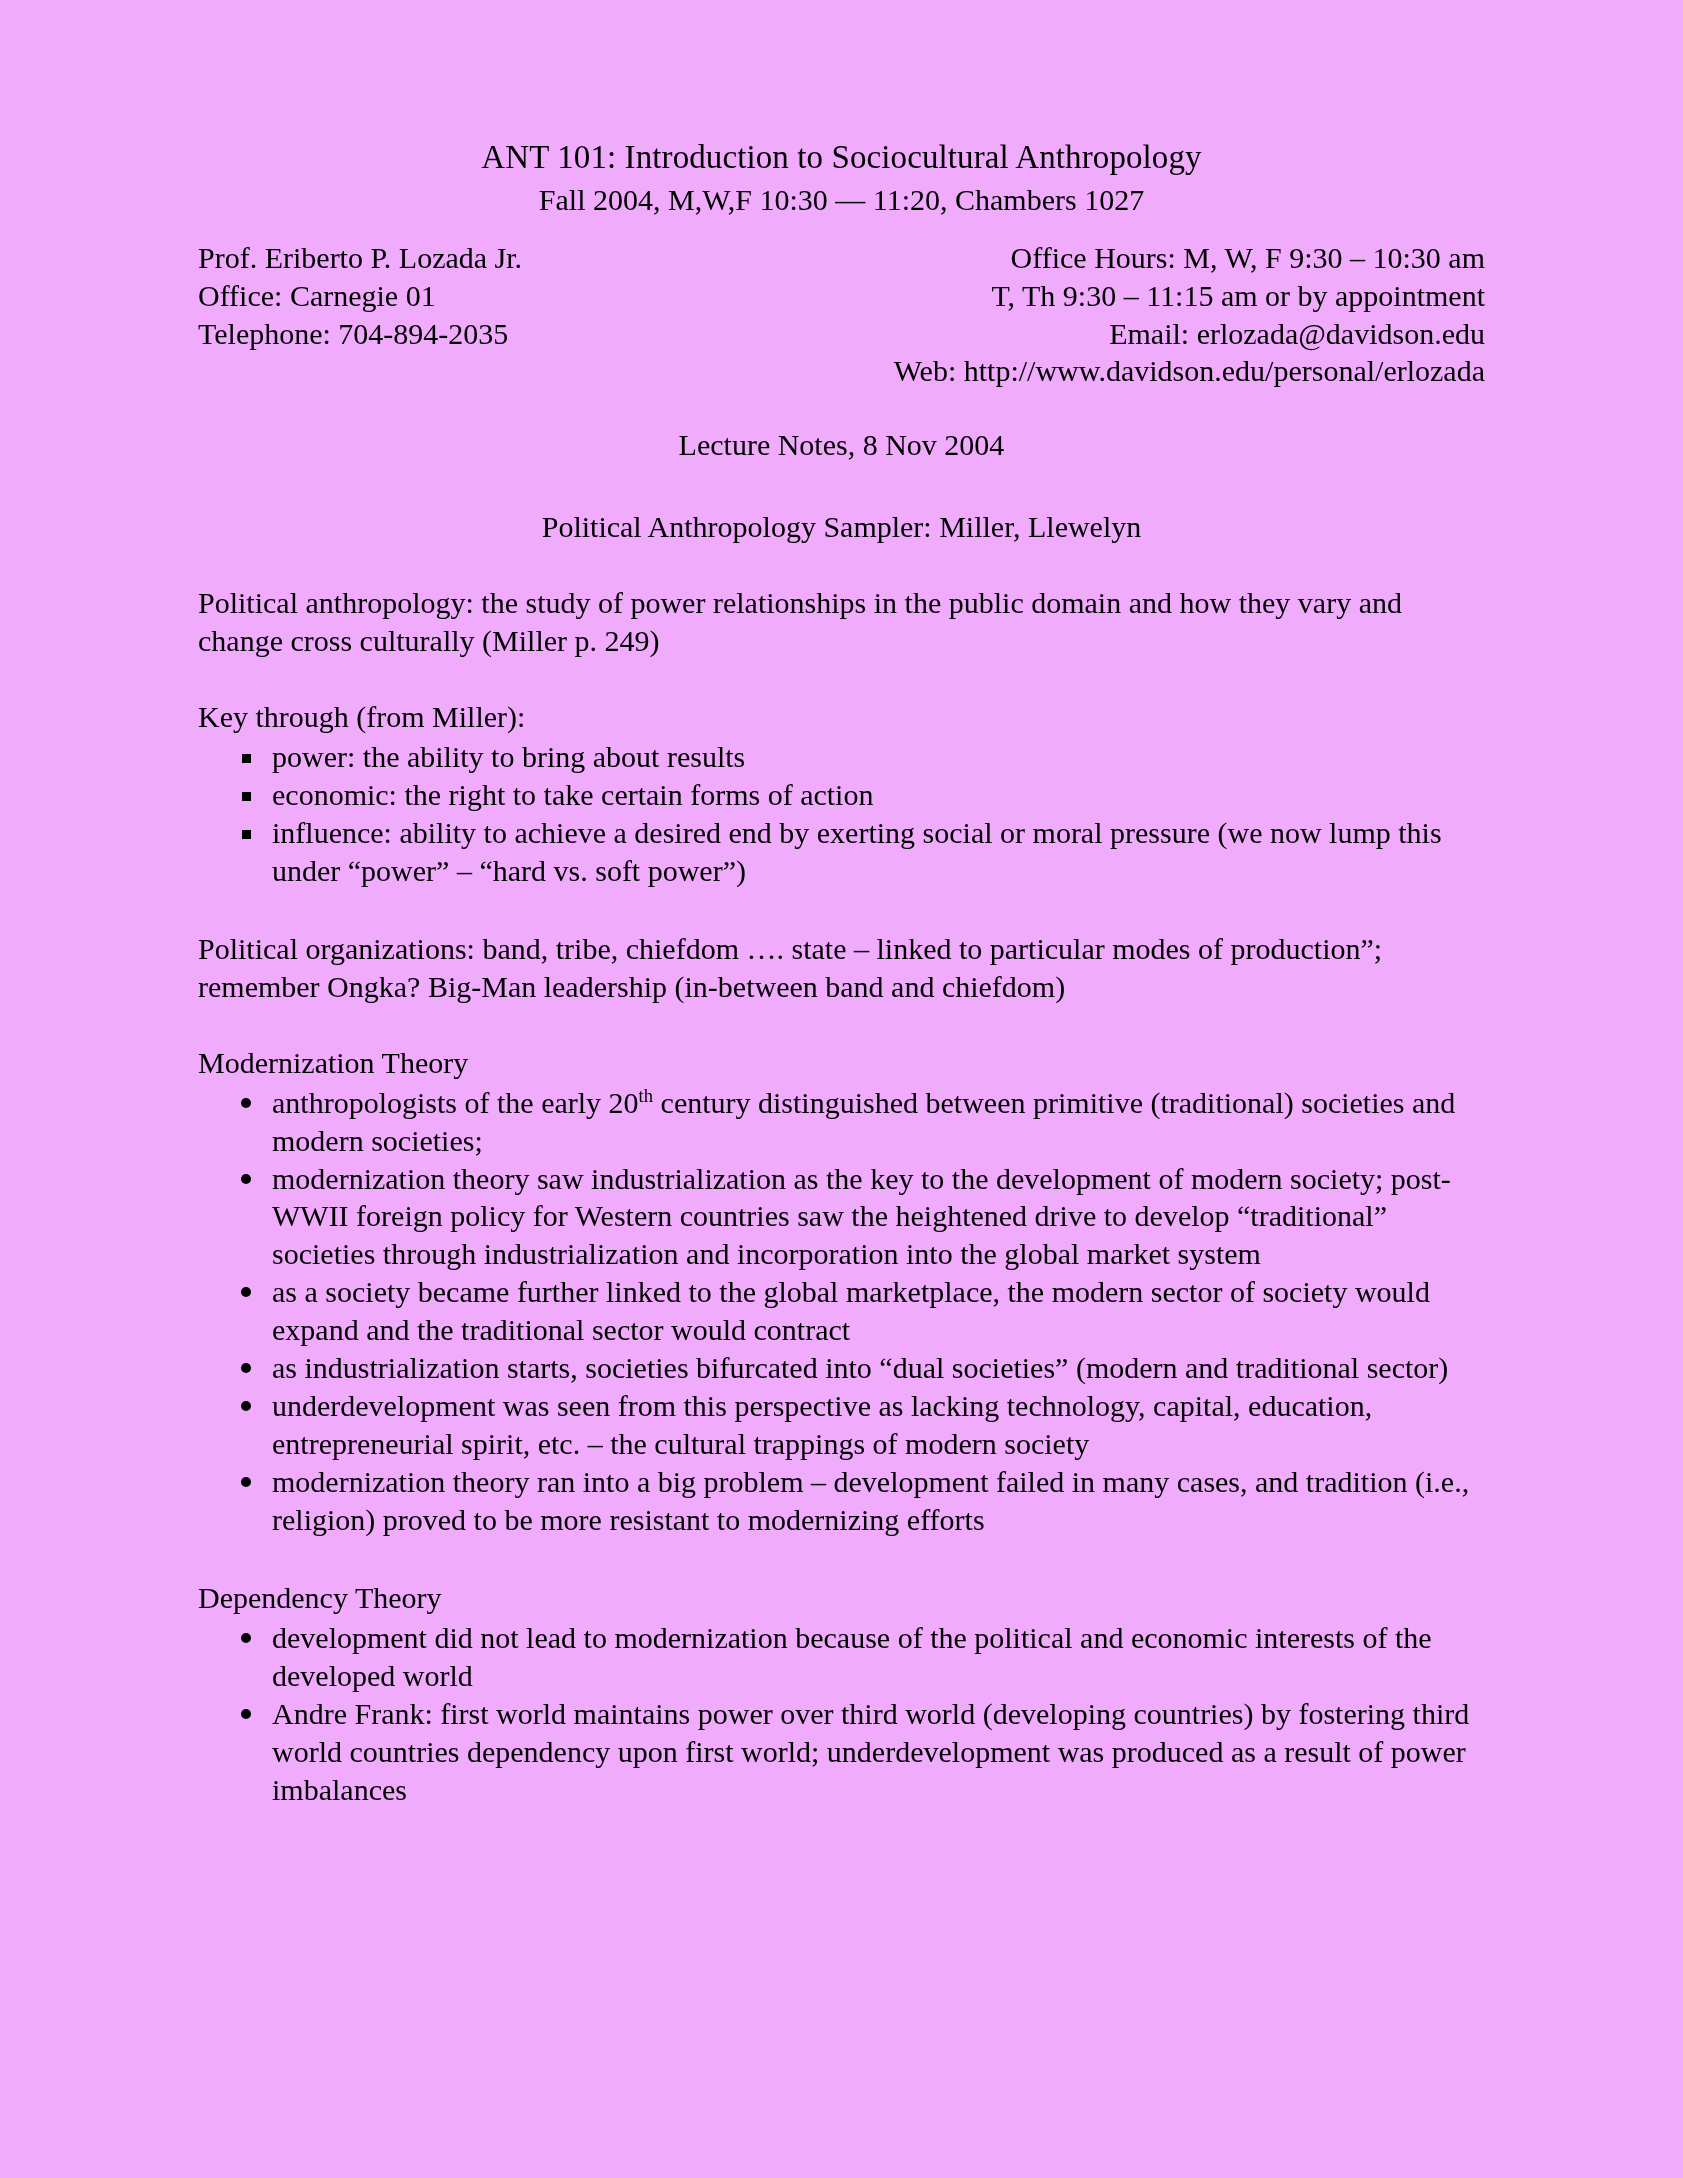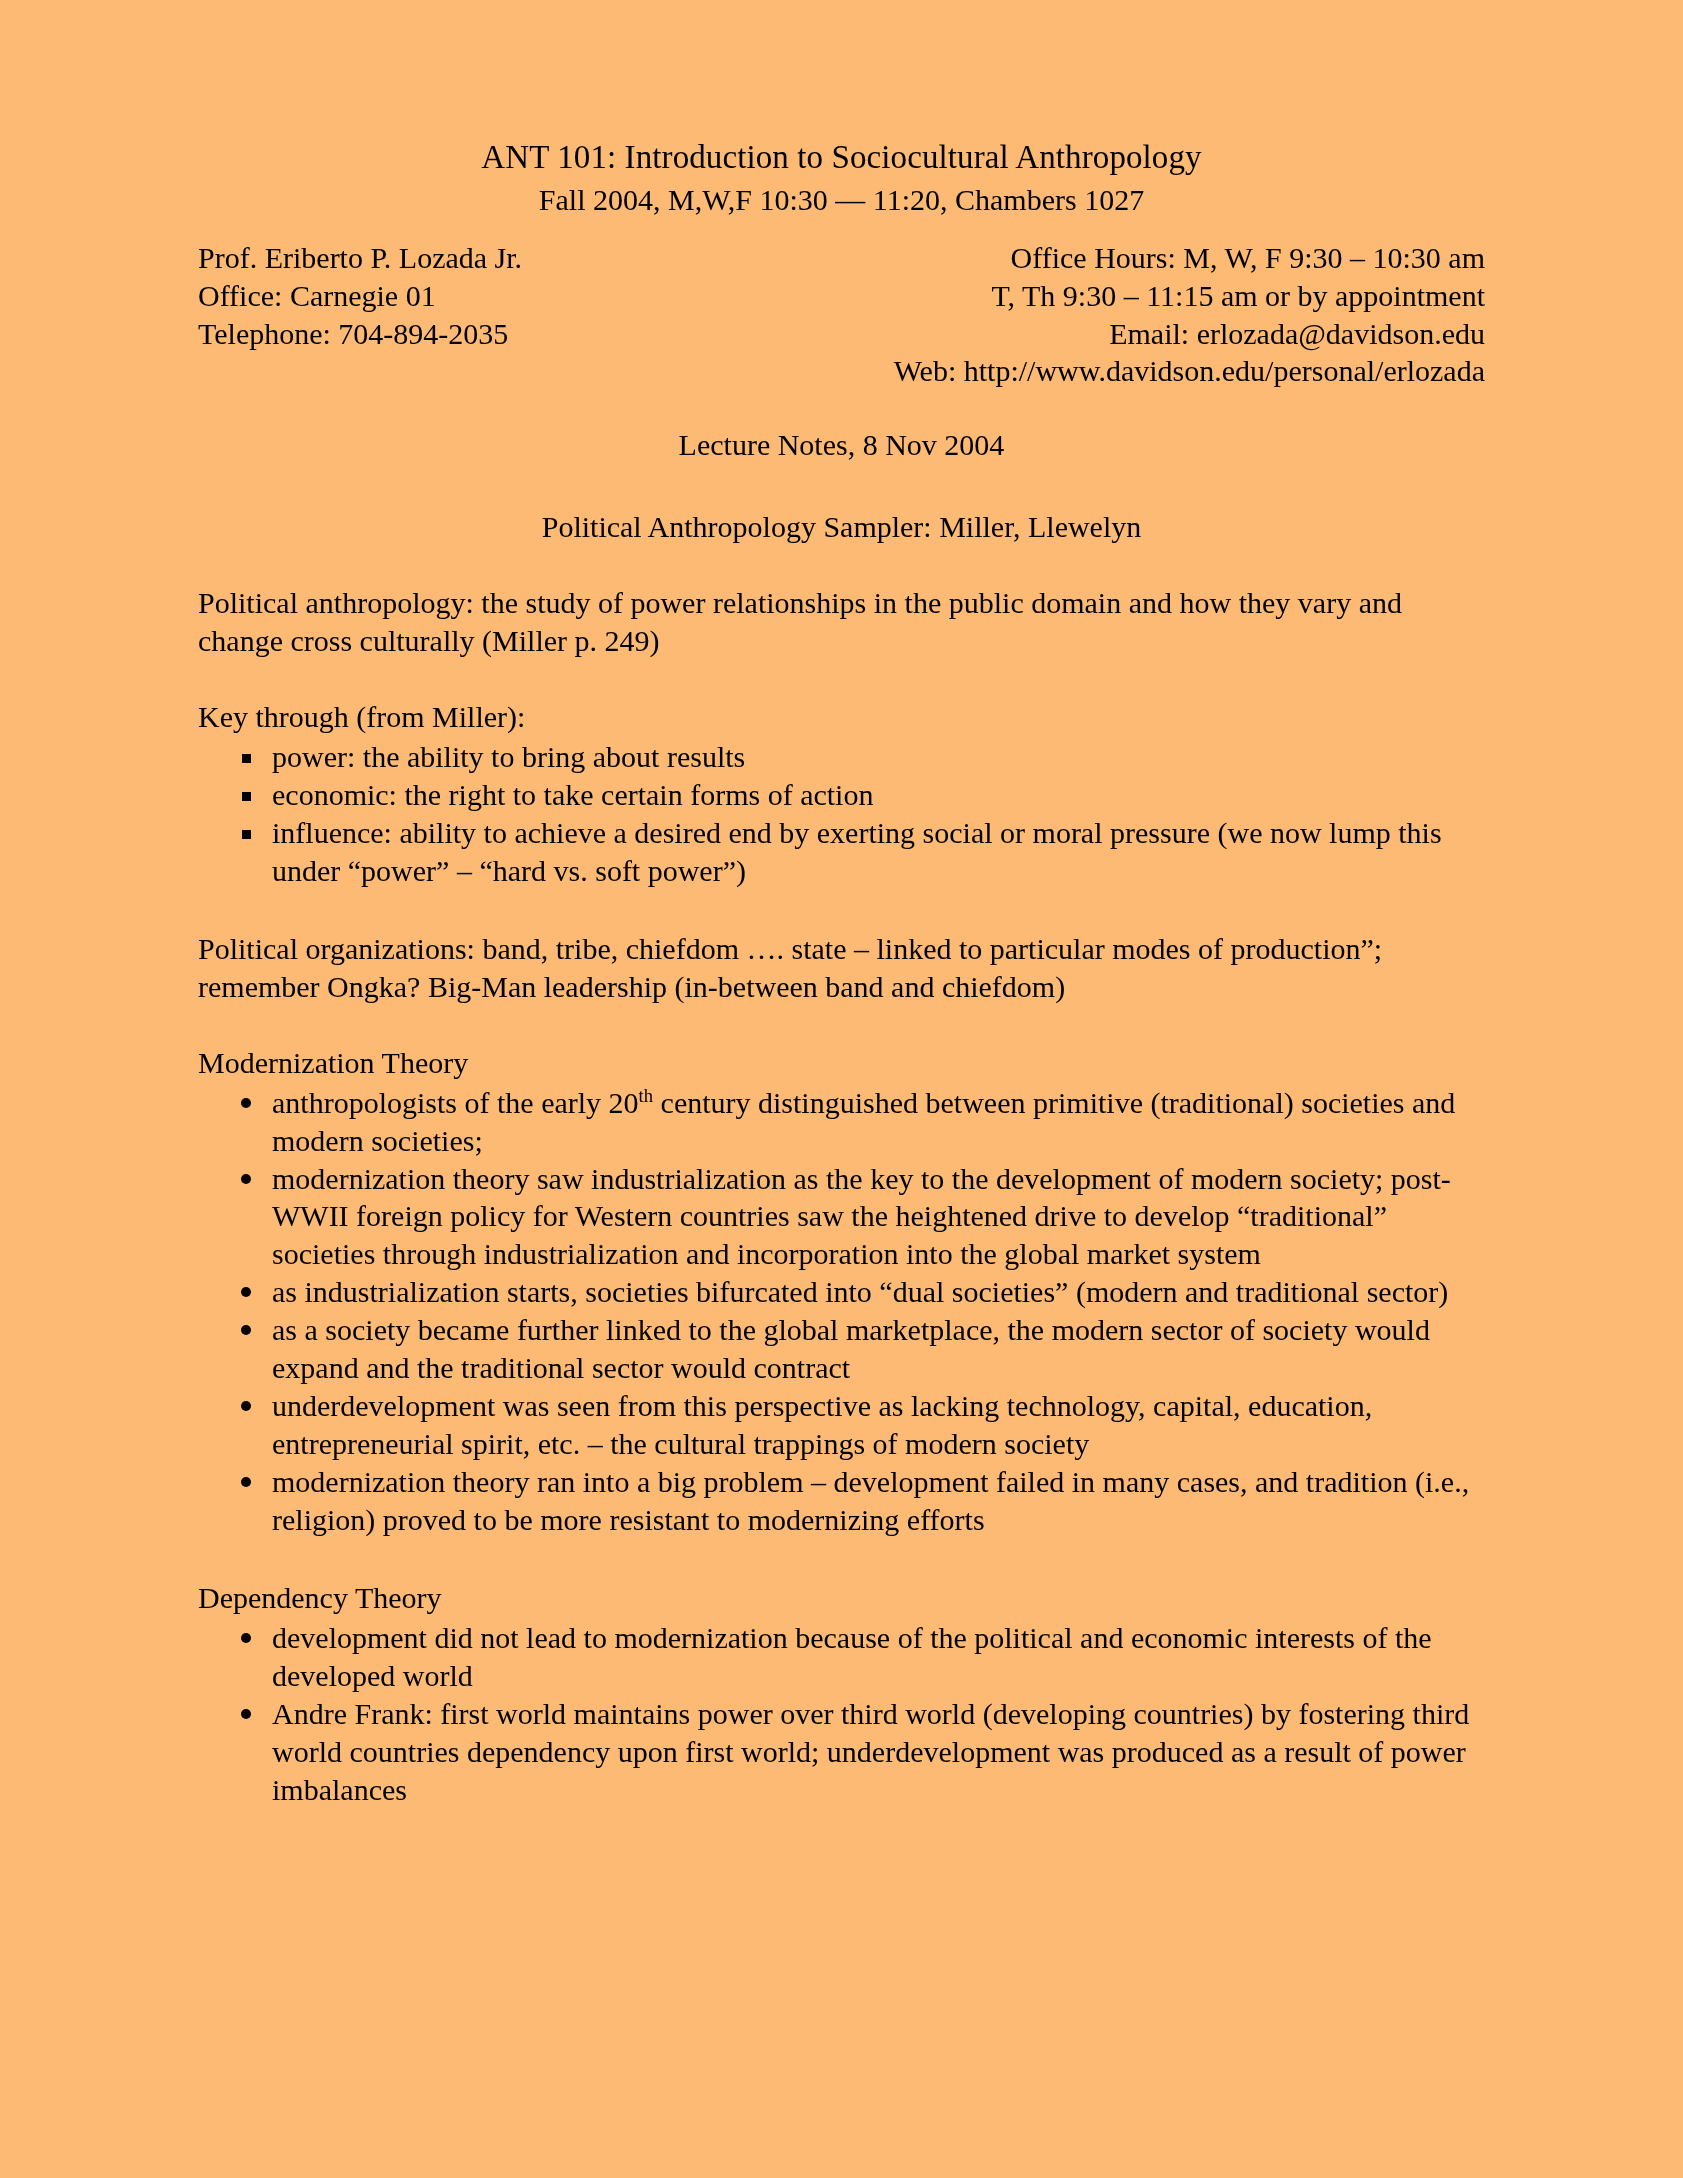--- a/index.html
+++ b/index.html
@@ -11,21 +11,21 @@
     width: 1683px;
     height: 2178px;
     font-family: "Liberation Serif", "DejaVu Serif", serif;
     color: #000000;
     -webkit-font-smoothing: antialiased;
   }
   .page {
     position: relative;
     width: 1683px;
     height: 2178px;
-    background: #fdba74;
+    background: #f0abfc;
     box-sizing: border-box;
     padding: 137px 198px 0 198px;
   }
   .doc {
     width: 1287px;
     font-size: 30px;
     line-height: 1.265;
   }
 
   
@@ -161,22 +161,22 @@
     <div class="spacer-line"></div>
 
     <p class="para">Political organizations:  band, tribe, chiefdom …. state – linked to particular modes of production”; remember Ongka?  Big-Man leadership (in-between band and chiefdom)</p>
 
     <div class="spacer-line"></div>
 
     <p class="heading-line">Modernization Theory</p>
     <ul class="bul disc">
       <li><span>anthropologists of the early 20</span><span class="sup">th</span><span> century distinguished between primitive (traditional) societies and modern societies;</span></li>
       <li>modernization theory saw industrialization as the key to the development of modern society; post-WWII foreign policy for Western countries saw the heightened drive to develop “traditional” societies through industrialization and incorporation into the global market system</li>
+      <li>as a society became further linked to the global marketplace, the modern sector of society would expand and the traditional sector would contract</li>
       <li>as industrialization starts, societies bifurcated into “dual societies” (modern and traditional sector)</li>
-      <li>as a society became further linked to the global marketplace, the modern sector of society would expand and the traditional sector would contract</li>
       <li>underdevelopment was seen from this perspective as lacking technology, capital, education, entrepreneurial spirit, etc. – the cultural trappings of modern society</li>
       <li>modernization theory ran into a big problem – development failed in many cases, and tradition (i.e., religion) proved to be more resistant to modernizing efforts</li>
     </ul>
 
     <div class="spacer-line"></div>
 
     <p class="heading-line">Dependency Theory</p>
     <ul class="bul disc">
       <li>development did not lead to modernization because of the political and economic interests of the developed world</li>
       <li>Andre Frank:  first world maintains power over third world (developing countries) by fostering third world countries dependency upon first world; underdevelopment was produced as a result of power imbalances</li>

